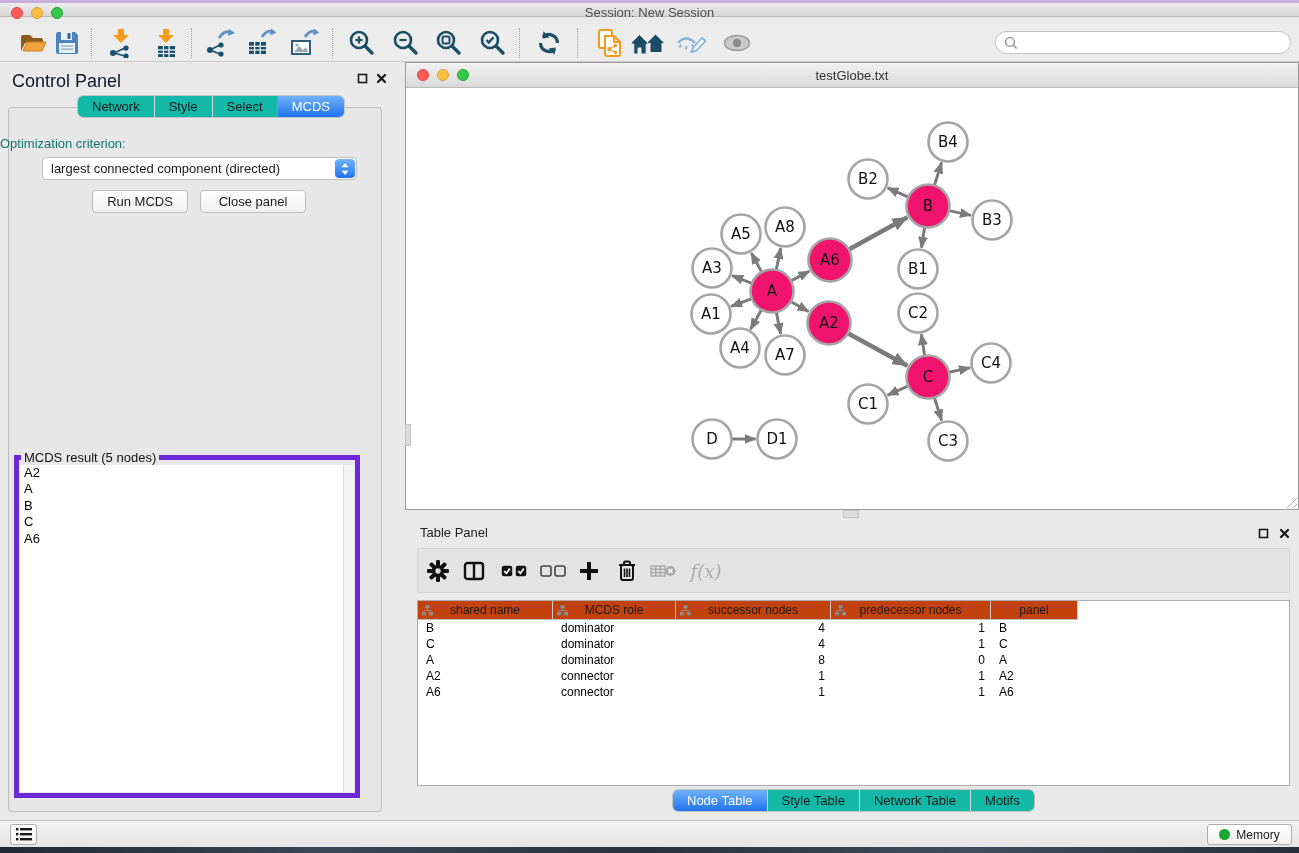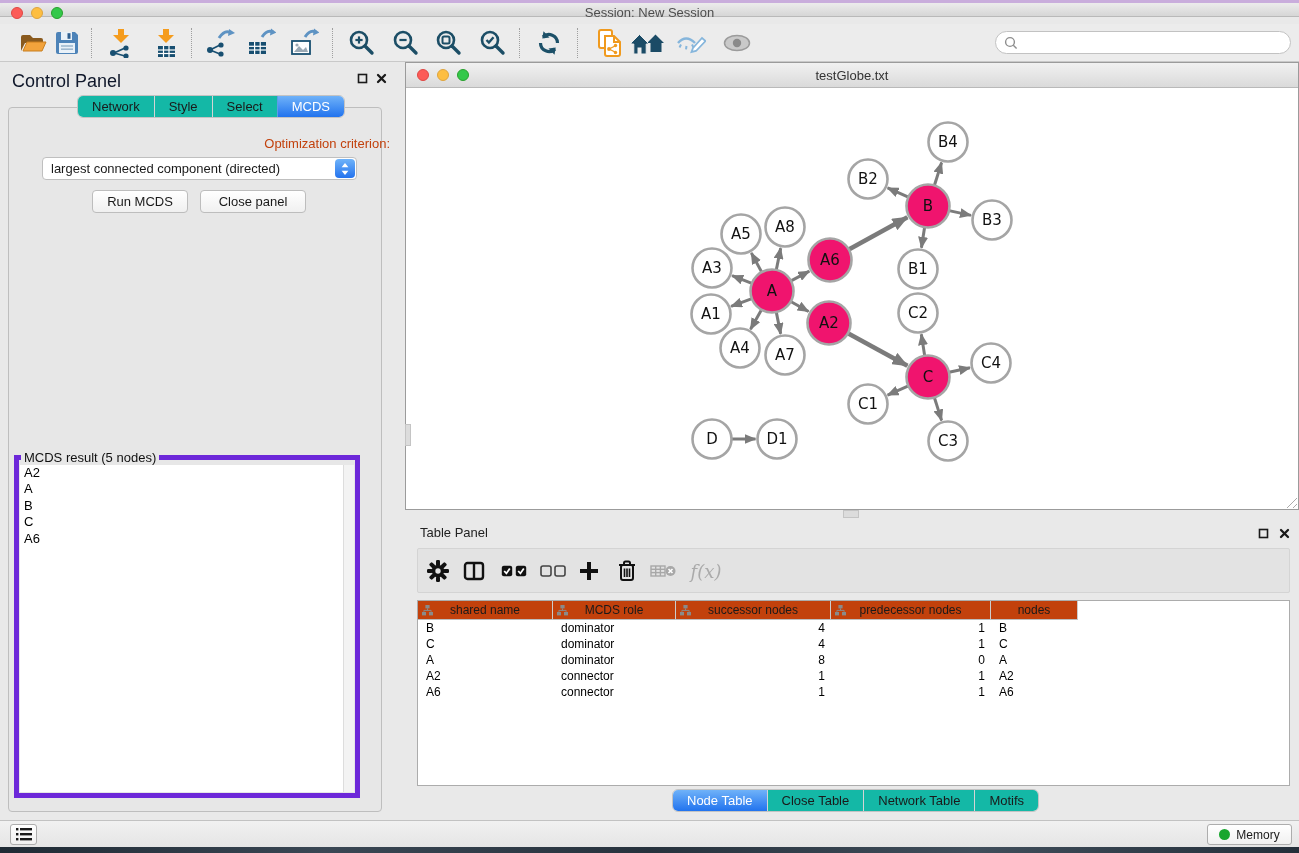--- a/index.html
+++ b/index.html
@@ -43,21 +43,21 @@
   .seg-bar { position:absolute; display:flex; height:23px; border:1px solid #C3C3C3;
     border-radius:6px; background:#fff; overflow:hidden; }
   .cp-tabs { left:77px; top:95px; }
   .seg { padding:0 14px; line-height:21px; font-size:13px; color:#1a1a1a;
     border-left:1px solid #D4D4D4; background:#14b8a6; white-space:nowrap; }
   .seg:first-child { border-left:none; }
   .seg.active { background:linear-gradient(#6FB2F9,#2173EE); color:#fff; border-left-color:#5D9BE8; }
 
   .cp-body { position:absolute; left:8px; top:107px; width:374px; height:705px;
     background:#E7E7E7; border:1px solid #BEBEBE; border-radius:4px; }
-  .opt-label { position:absolute; left:0; top:136px; width:390px; text-align:right; font-size:13px; color:#c2410c; }
+  .opt-label { position:absolute; left:0; top:136px; width:390px; text-align:left; font-size:13px; color:#0f766e; }
   .dropdown { position:absolute; left:42px; top:157px; width:315px; height:23px;
     background:#fff; border:1px solid #BFBFBF; border-radius:4px;
     display:flex; align-items:center; }
   .dropdown .dd-text { flex:1; padding-left:8px; font-size:13px; }
   .dropdown .stepper { width:20px; height:19px; margin-right:1px; border-radius:4px;
     background:linear-gradient(#6FB3F9,#2473EE); display:flex; align-items:center; justify-content:center; }
   .mac-btn { position:absolute; height:23px; background:linear-gradient(#FFFFFF,#F0F0F0);
     border:1px solid #BDBDBD; border-radius:4px; font-size:13px; color:#1a1a1a;
     display:flex; align-items:center; justify-content:center;
     font-family:"Liberation Sans", sans-serif; }
@@ -584,21 +584,21 @@
       <div class="th" style="width: 160px;">
         <svg class="col-icon" width="11" height="11" viewBox="0 0 11 11">
           <rect x="3.4" y="0" width="4.2" height="3.4" fill="#8a8a8a"></rect>
           <path d="M5.5 3.4 v2 M1.9 5.4 h7.2 M1.9 5.4 v1.4 M9.1 5.4 v1.4" stroke="#8a8a8a" stroke-width="1" fill="none"></path>
           <rect x="0" y="7" width="4" height="3.4" fill="#8a8a8a"></rect>
           <rect x="7" y="7" width="4" height="3.4" fill="#8a8a8a"></rect>
         </svg>
         <span>predecessor nodes</span>
       </div>
       <div class="th" style="width: 87px;">
-        <span>nodes</span>
+        <span>panel</span>
       </div>
     </div>
   <div>
       <div class="tr">
         <div class="td left" style="width: 135px;">B</div>
         <div class="td left" style="width: 123px;">dominator</div>
         <div class="td right" style="width: 155px;">4</div>
         <div class="td right" style="width: 160px;">1</div>
         <div class="td left" style="width: 87px;">B</div>
       </div>
@@ -628,21 +628,21 @@
         <div class="td left" style="width: 123px;">connector</div>
         <div class="td right" style="width: 155px;">1</div>
         <div class="td right" style="width: 160px;">1</div>
         <div class="td left" style="width: 87px;">A6</div>
       </div>
     </div>
 </div>
 
 <div class="seg-bar tp-tabs">
     <div class="seg active">Node Table</div>
-    <div class="seg">Close Table</div>
+    <div class="seg">Style Table</div>
     <div class="seg">Network Table</div>
     <div class="seg">Motifs</div>
   </div>
 
 <div class="status-bar">
   <div class="list-btn">
     <svg width="16" height="13" viewBox="0 0 16 13">
       <g fill="#1A1A1A">
         <rect x="0" y="0" width="2.4" height="2.4"></rect>
           <rect x="4" y="0" width="12" height="2.4"></rect>

